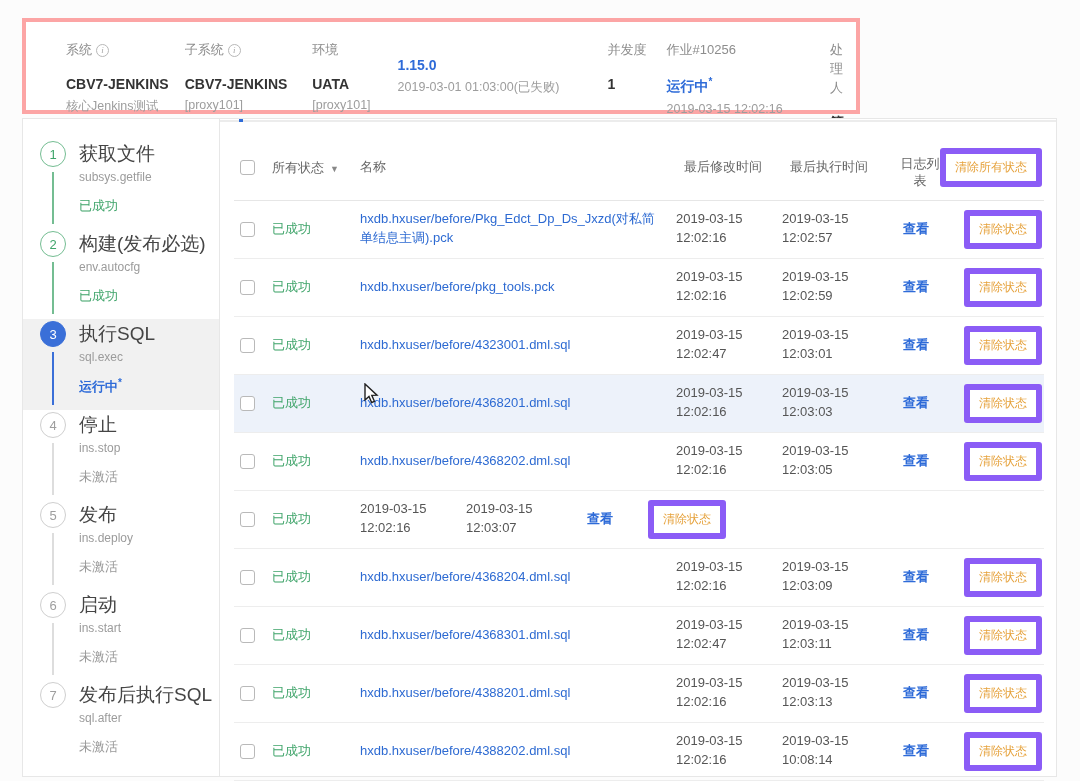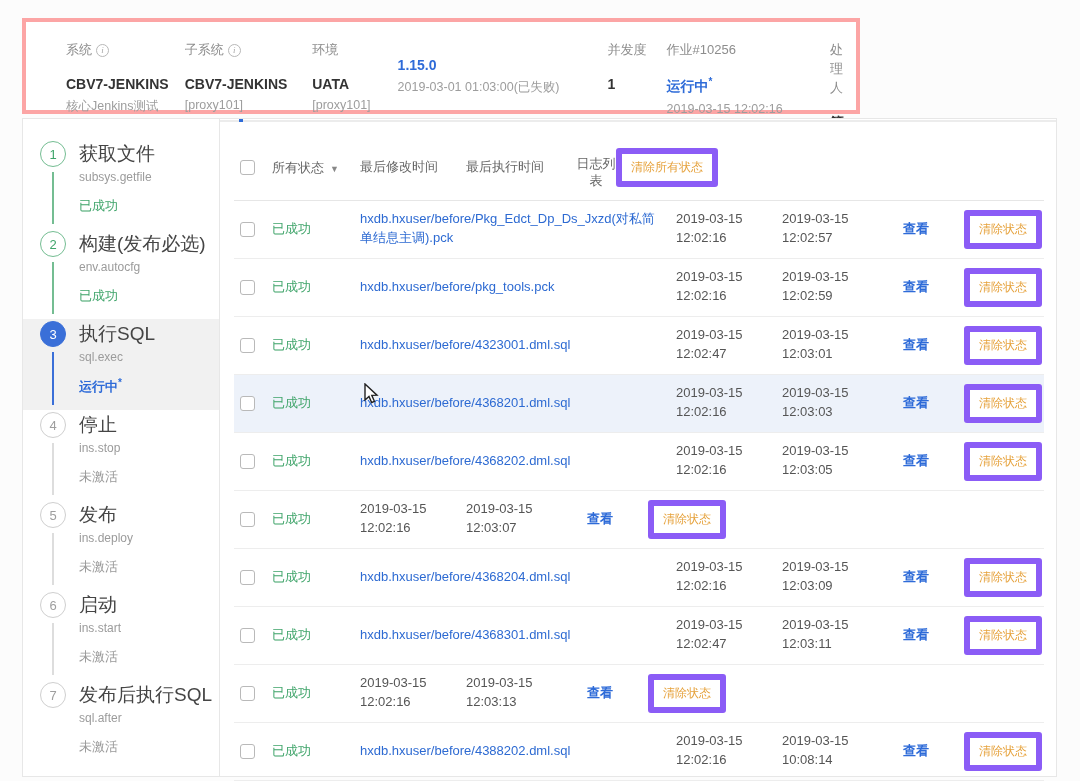--- a/index.html
+++ b/index.html
@@ -242,20 +242,21 @@
         </div>
 
       <div class="table-wrap">
         <div class="thead">
           <span class="col-cb">
               <span class="checkbox"></span>
             </span>
           <span class="col-status" style="color:#666;">
             <span>所有状态</span><span class="caret">▼</span>
           </span>
+          <span class="col-name">名称</span>
           <span class="col-date">
               <span>最后修改时间</span>
             </span>
           <span class="col-date">
               <span>最后执行时间</span>
             </span>
           <span class="col-log" style="width:48px;margin-top:10px;">日志列表</span>
           <span class="col-clear">
               <button class="btn-clear">清除所有状态</button>
             </span>
@@ -411,20 +412,21 @@
     <span class="col-log"><a class="view-link" href="#">查看</a></span>
     <span class="col-clear">
                 <button class="btn-clear">清除状态</button>
               </span>
   </div>
             <div class="trow">
     <span class="col-cb">
                 <span class="checkbox"></span>
               </span>
     <span class="col-status">已成功</span>
+    <a class="col-name" href="#">hxdb.hxuser/before/4388201.dml.sql</a>
     <span class="col-date">
                 <span>2019-03-15</span>
                 <span>12:02:16</span>
               </span>
     <span class="col-date">
                 <span>2019-03-15</span>
                 <span>12:03:13</span>
               </span>
     <span class="col-log"><a class="view-link" href="#">查看</a></span>
     <span class="col-clear">

